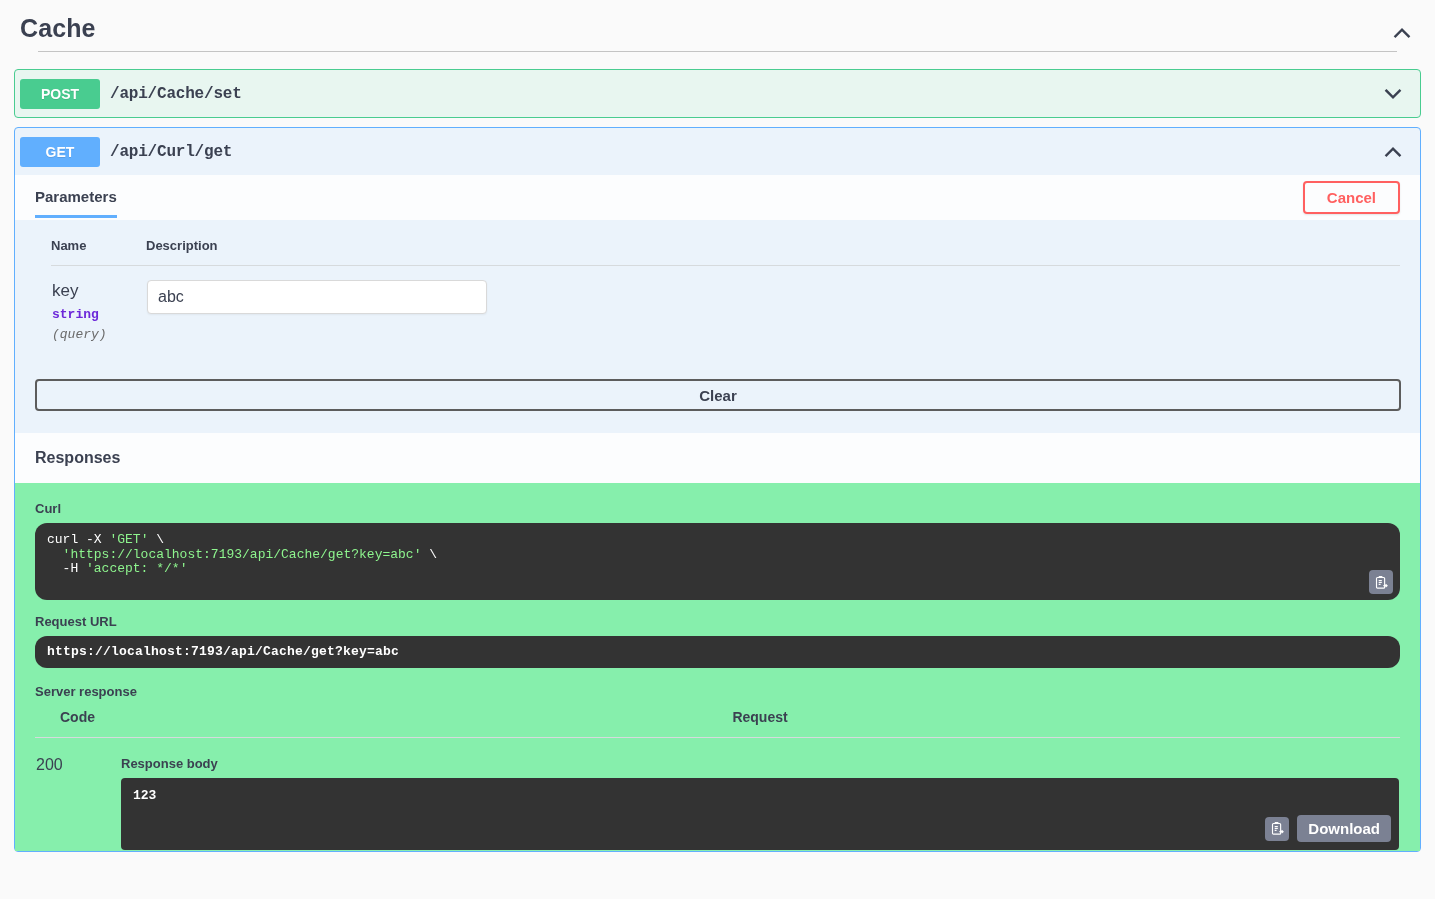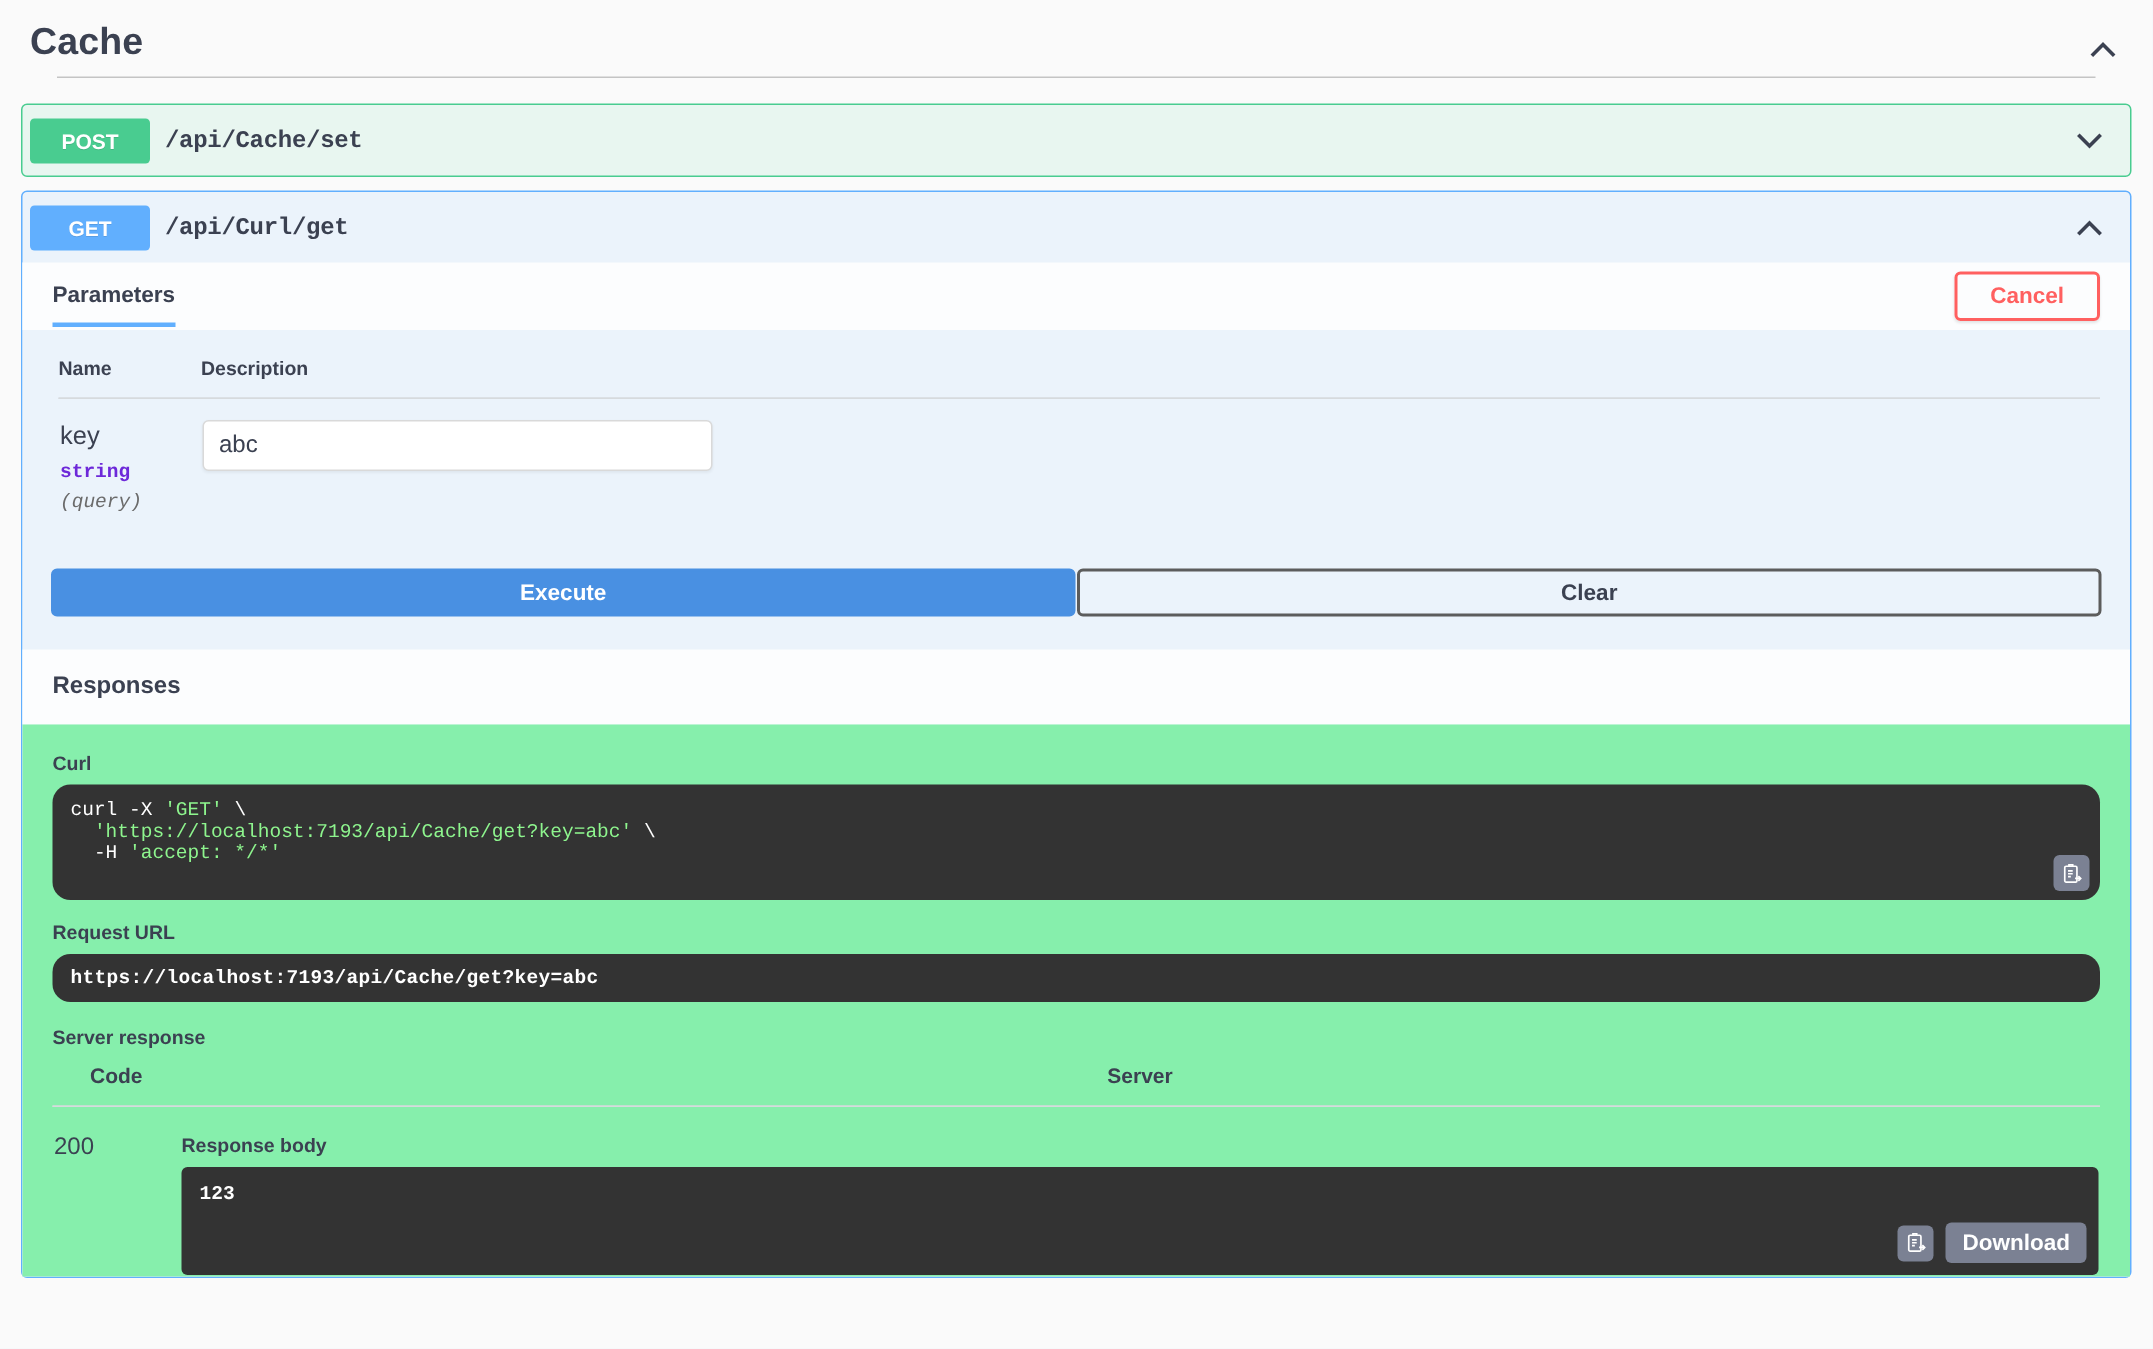--- a/index.html
+++ b/index.html
@@ -113,21 +113,21 @@
     color: #ff6060;
     font-weight: 700;
     font-size: 15px;
     font-family: "Liberation Sans", sans-serif;
     border-radius: 4px;
     padding: 6px 22px;
     cursor: pointer;
     box-shadow: 0 1px 2px rgba(0,0,0,.1);
   }
 
-  .params-wrap { padding: 18px 20px 14px 24px; }
+  .params-wrap { padding: 18px 20px 14px 36px; }
   table.params { width: 100%; border-collapse: collapse; }
   table.params th {
     text-align: left;
     font-size: 13px;
     font-weight: 700;
     color: #3b4151;
     padding: 0 0 12px 0;
     border-bottom: 1px solid #d6dadd;
   }
   th.col-name { width: 95px; }
@@ -348,21 +348,20 @@
             </td>
             <td>
               <input class="p-input" type="text" value="abc" style="">
             </td>
           </tr>
         </tbody>
       </table>
     </div>
 
     <div class="btn-row">
-      <button class="execute-btn">Execute</button>
       <button class="clear-btn">Clear</button>
     </div>
 
     <div class="resp-head">
       <h4>Responses</h4>
     </div>
 
     <div class="resp-body-wrap">
 
       <div class="small-label">Curl</div>
@@ -379,21 +378,21 @@
 
       <div class="small-label">Request URL</div>
       <div class="code-block code-url">https://localhost:7193/api/Cache/get?key=abc</div>
 
       <div class="server-resp-label">Server response</div>
 
       <table class="resp-table">
         <thead>
           <tr>
             <th class="col-code">Code</th>
-            <th>Server</th>
+            <th>Request</th>
           </tr>
         </thead>
         <tbody>
           <tr>
             <td>
               <div class="code-val">200</div>
             </td>
             <td>
               <div class="small-label">Response body</div>
               <div class="rb-box">

